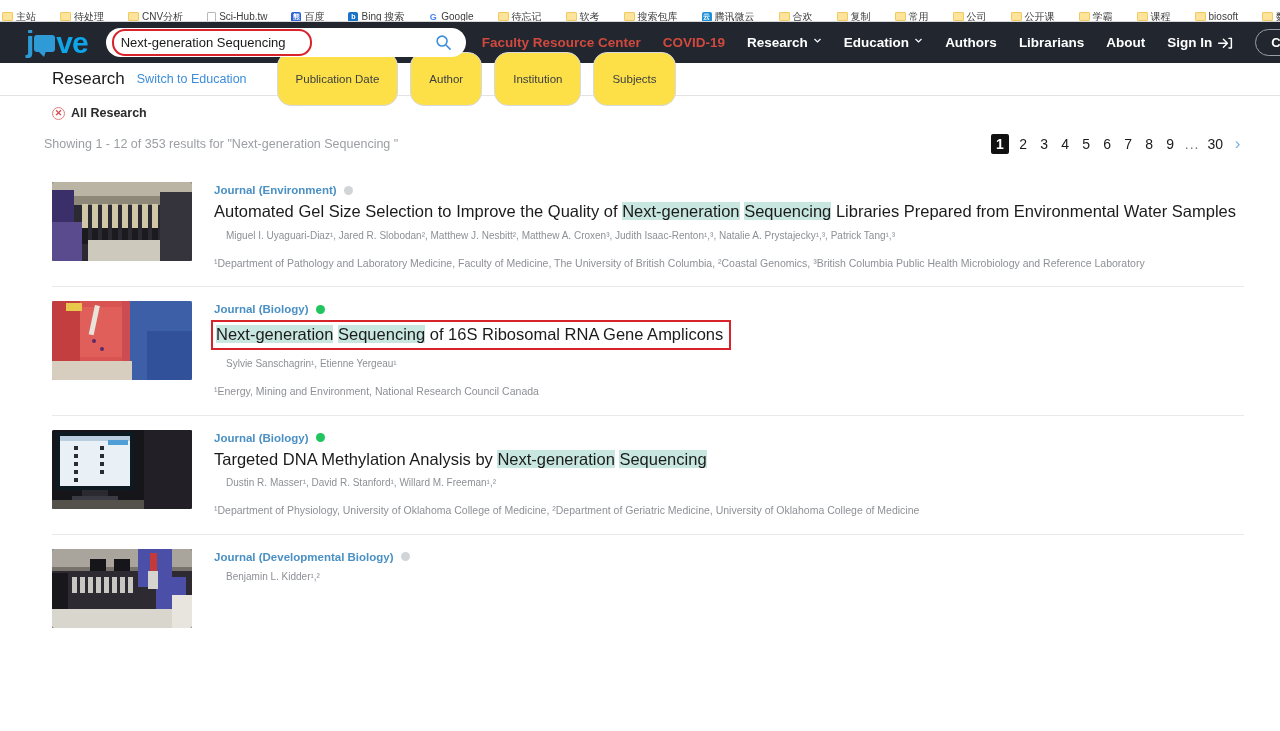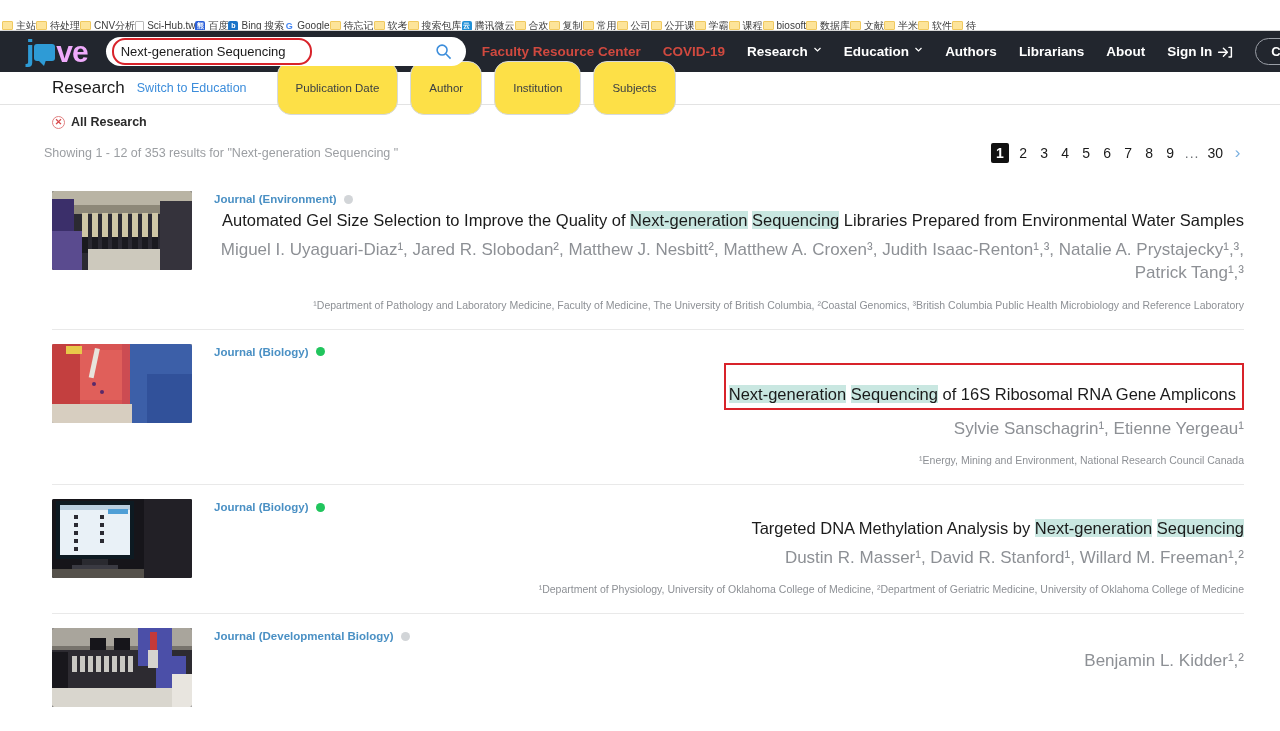--- a/index.html
+++ b/index.html
@@ -5,26 +5,26 @@
   * { box-sizing: border-box; margin: 0; padding: 0; }
   html, body {
     width: 1280px; height: 731px;
     background: #ffffff;
     font-family: "Liberation Sans", sans-serif;
     overflow: hidden;
   }
 
   
   .bookmarks {
-    height: 31px;
+    height: 22px;
     background: #ffffff;
     display: flex;
     align-items: flex-end;
     padding: 0 2px;
-    gap: 0;
+    gap: 24px;
     overflow: hidden;
     border-bottom: 1px solid #d8d8d8;
   }
   .bm {
     display: flex; align-items: center; gap: 3px;
     flex: 0 0 auto;
     font-size: 10px; color: #3b3b3b;
     line-height: 11px;
     white-space: nowrap;
     position: relative; top: 1px;
@@ -69,21 +69,21 @@
     width: 21px; height: 17px; background: #2e9bd6;
     border-radius: 3px; position: relative; margin: 0 1px;
     display: inline-block; top: 1px;
   }
   .logo .lg-bubble::after {
     content: ""; position: absolute; left: 4px; bottom: -5px;
     border-left: 6px solid transparent;
     border-right: 2px solid transparent;
     border-top: 6px solid #2e9bd6;
   }
-  .logo .lg-ve { color: #f0abfc; }
+  .logo .lg-ve { color: #0ea5e9; }
 
   .searchwrap {
     position: relative;
     width: 360px; height: 29px;
     background: #ffffff;
     border-radius: 15px;
     display: flex; align-items: center;
     flex: 0 0 auto;
     margin-right: 16px;
   }
@@ -166,21 +166,21 @@
     min-width: 13px; text-align: center; font-weight: normal;
   }
   .pg.active {
     background: #111111; color: #ffffff; font-weight: bold;
     padding: 2px 5px; border-radius: 2px;
   }
   .pg.dots { color: #6f7276; letter-spacing: 1px; cursor: default; }
   .pg.next { color: #7ab0e0; font-size: 17px; }
 
   
-  .results { padding: 14px 36px 0 52px; text-align: right; }
+  .results { padding: 14px 36px 0 52px; }
   .result {
     display: flex; gap: 22px;
     padding: 14px 0 16px 0;
     border-bottom: 1px solid #e9e9e9;
   }
   .result:last-child { border-bottom: none; }
   .thumb {
     width: 140px; height: 79px; flex: 0 0 auto;
     border-radius: 2px; overflow: hidden;
     background: #333; cursor: pointer;
@@ -198,25 +198,25 @@
   .dot.green { background: #21c55d; }
   .dot.grey  { background: #d2d5d8; }
   .rtitle {
     font-size: 16.5px; color: #1b1b1b; line-height: 1.25;
     cursor: pointer; display: inline;
   }
   .rtitle .hl { background: #c9e7e1; }
   .titlebox { display: inline-block; }
   .titlebox.boxed {
     border: 2px solid #d8232a;
-    padding: 19px 6px 3px 3px;
+    padding: 2px 6px 3px 3px;
     margin-left: -3px;
   }
   .authors {
-    font-size: 17px; color: #8d9095; margin-top: 7px; line-height: 1.4;
+    font-size: 10px; color: #8d9095; margin-top: 7px; line-height: 1.4; margin-left: 12px;
   }
   .affil {
     font-size: 10.5px; color: #8d9095; margin-top: 13px; line-height: 1.4;
   }
 </style>
 </head>
 <body>
 
 <div class="bookmarks">
   <div class="bm">

